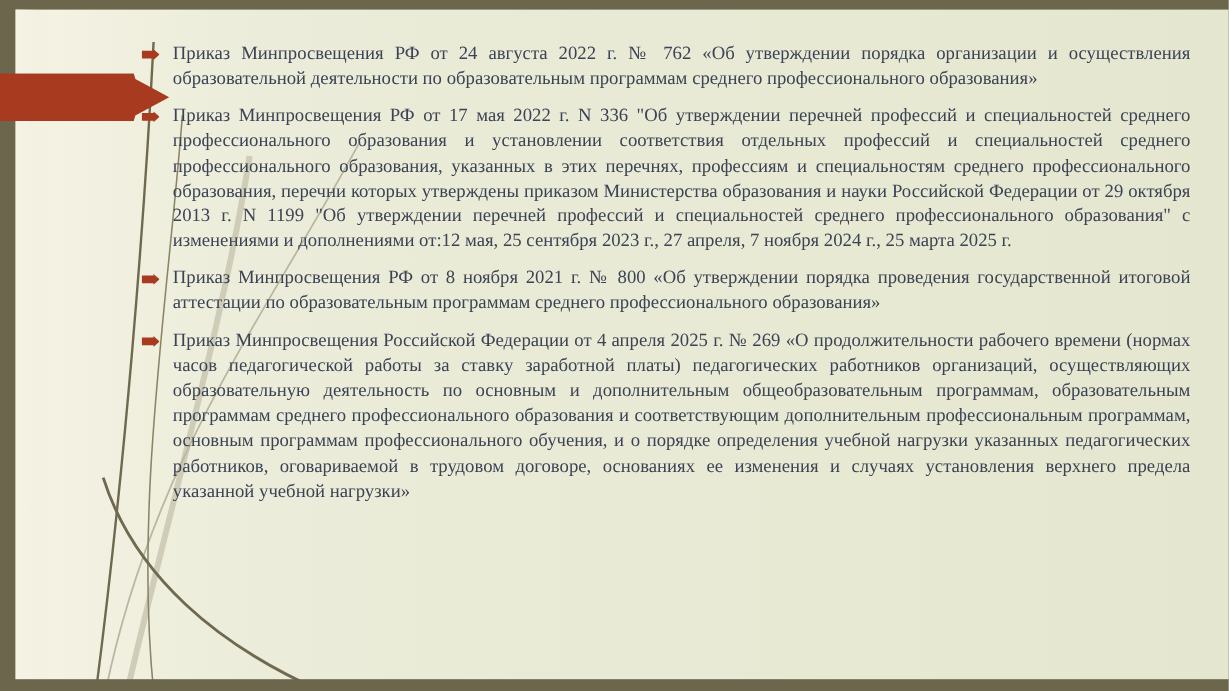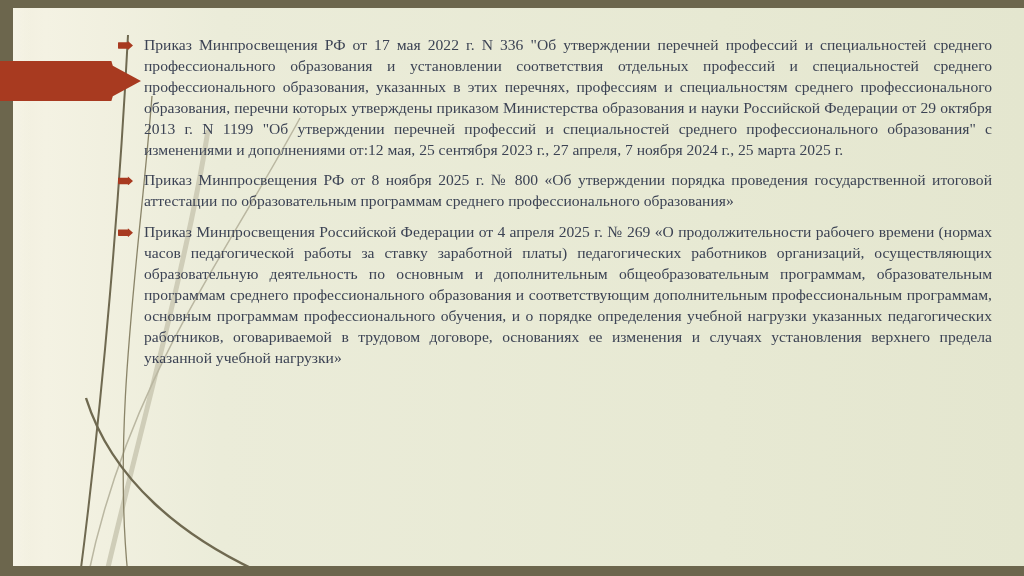--- a/index.html
+++ b/index.html
@@ -55,25 +55,29 @@
   <div class="bar-top" style="background:#6c664d"></div>
   <div class="band-left" style="background:#6c664d"></div>
   <div class="light-strip"></div>
   <div class="bar-bottom" style="background:#6c664d"></div>
 
   <div class="arrow-banner" style="background:#a83a20"></div>
 
   <div class="content">
     <div class="item">
       <span class="bullet-arrow-icon" style="background:#a83a20"></span>
+      <span>Приказ Минпросвещения РФ от 24 августа 2022 г. № 762 «Об утверждении порядка организации и осуществления образовательной деятельности по образовательным программам среднего профессионального образования»</span>
+    </div>
+    <div class="item">
+      <span class="bullet-arrow-icon" style="background:#a83a20"></span>
       <span>Приказ Минпросвещения РФ от 17 мая 2022 г. N 336 "Об утверждении перечней профессий и специальностей среднего профессионального образования и установлении соответствия отдельных профессий и специальностей среднего профессионального образования, указанных в этих перечнях, профессиям и специальностям среднего профессионального образования, перечни которых утверждены приказом Министерства образования и науки Российской Федерации от 29 октября 2013 г. N 1199 "Об утверждении перечней профессий и специальностей среднего профессионального образования" с  изменениями и дополнениями от:12 мая, 25 сентября 2023 г., 27 апреля, 7 ноября 2024 г., 25 марта 2025 г.</span>
     </div>
     <div class="item">
       <span class="bullet-arrow-icon" style="background:#a83a20"></span>
-      <span>Приказ Минпросвещения РФ от 8 ноября 2025 г. № 800 «Об утверждении порядка проведения государственной итоговой аттестации по образовательным программам среднего профессионального образования»</span>
+      <span>Приказ Минпросвещения РФ от 8 ноября 2021 г. № 800 «Об утверждении порядка проведения государственной итоговой аттестации по образовательным программам среднего профессионального образования»</span>
     </div>
     <div class="item">
       <span class="bullet-arrow-icon" style="background:#a83a20"></span>
       <span>Приказ Минпросвещения Российской Федерации от 4 апреля 2025 г. № 269 «О продолжительности рабочего времени (нормах часов педагогической работы за ставку заработной платы) педагогических работников организаций, осуществляющих образовательную деятельность по основным и дополнительным общеобразовательным программам, образовательным программам среднего профессионального образования и соответствующим дополнительным профессиональным программам, основным программам профессионального обучения, и о порядке определения учебной нагрузки указанных педагогических работников, оговариваемой в трудовом договоре, основаниях ее изменения и случаях установления верхнего предела указанной учебной нагрузки»</span>
     </div>
   </div>
 
 </div>
 
 </body></html>

